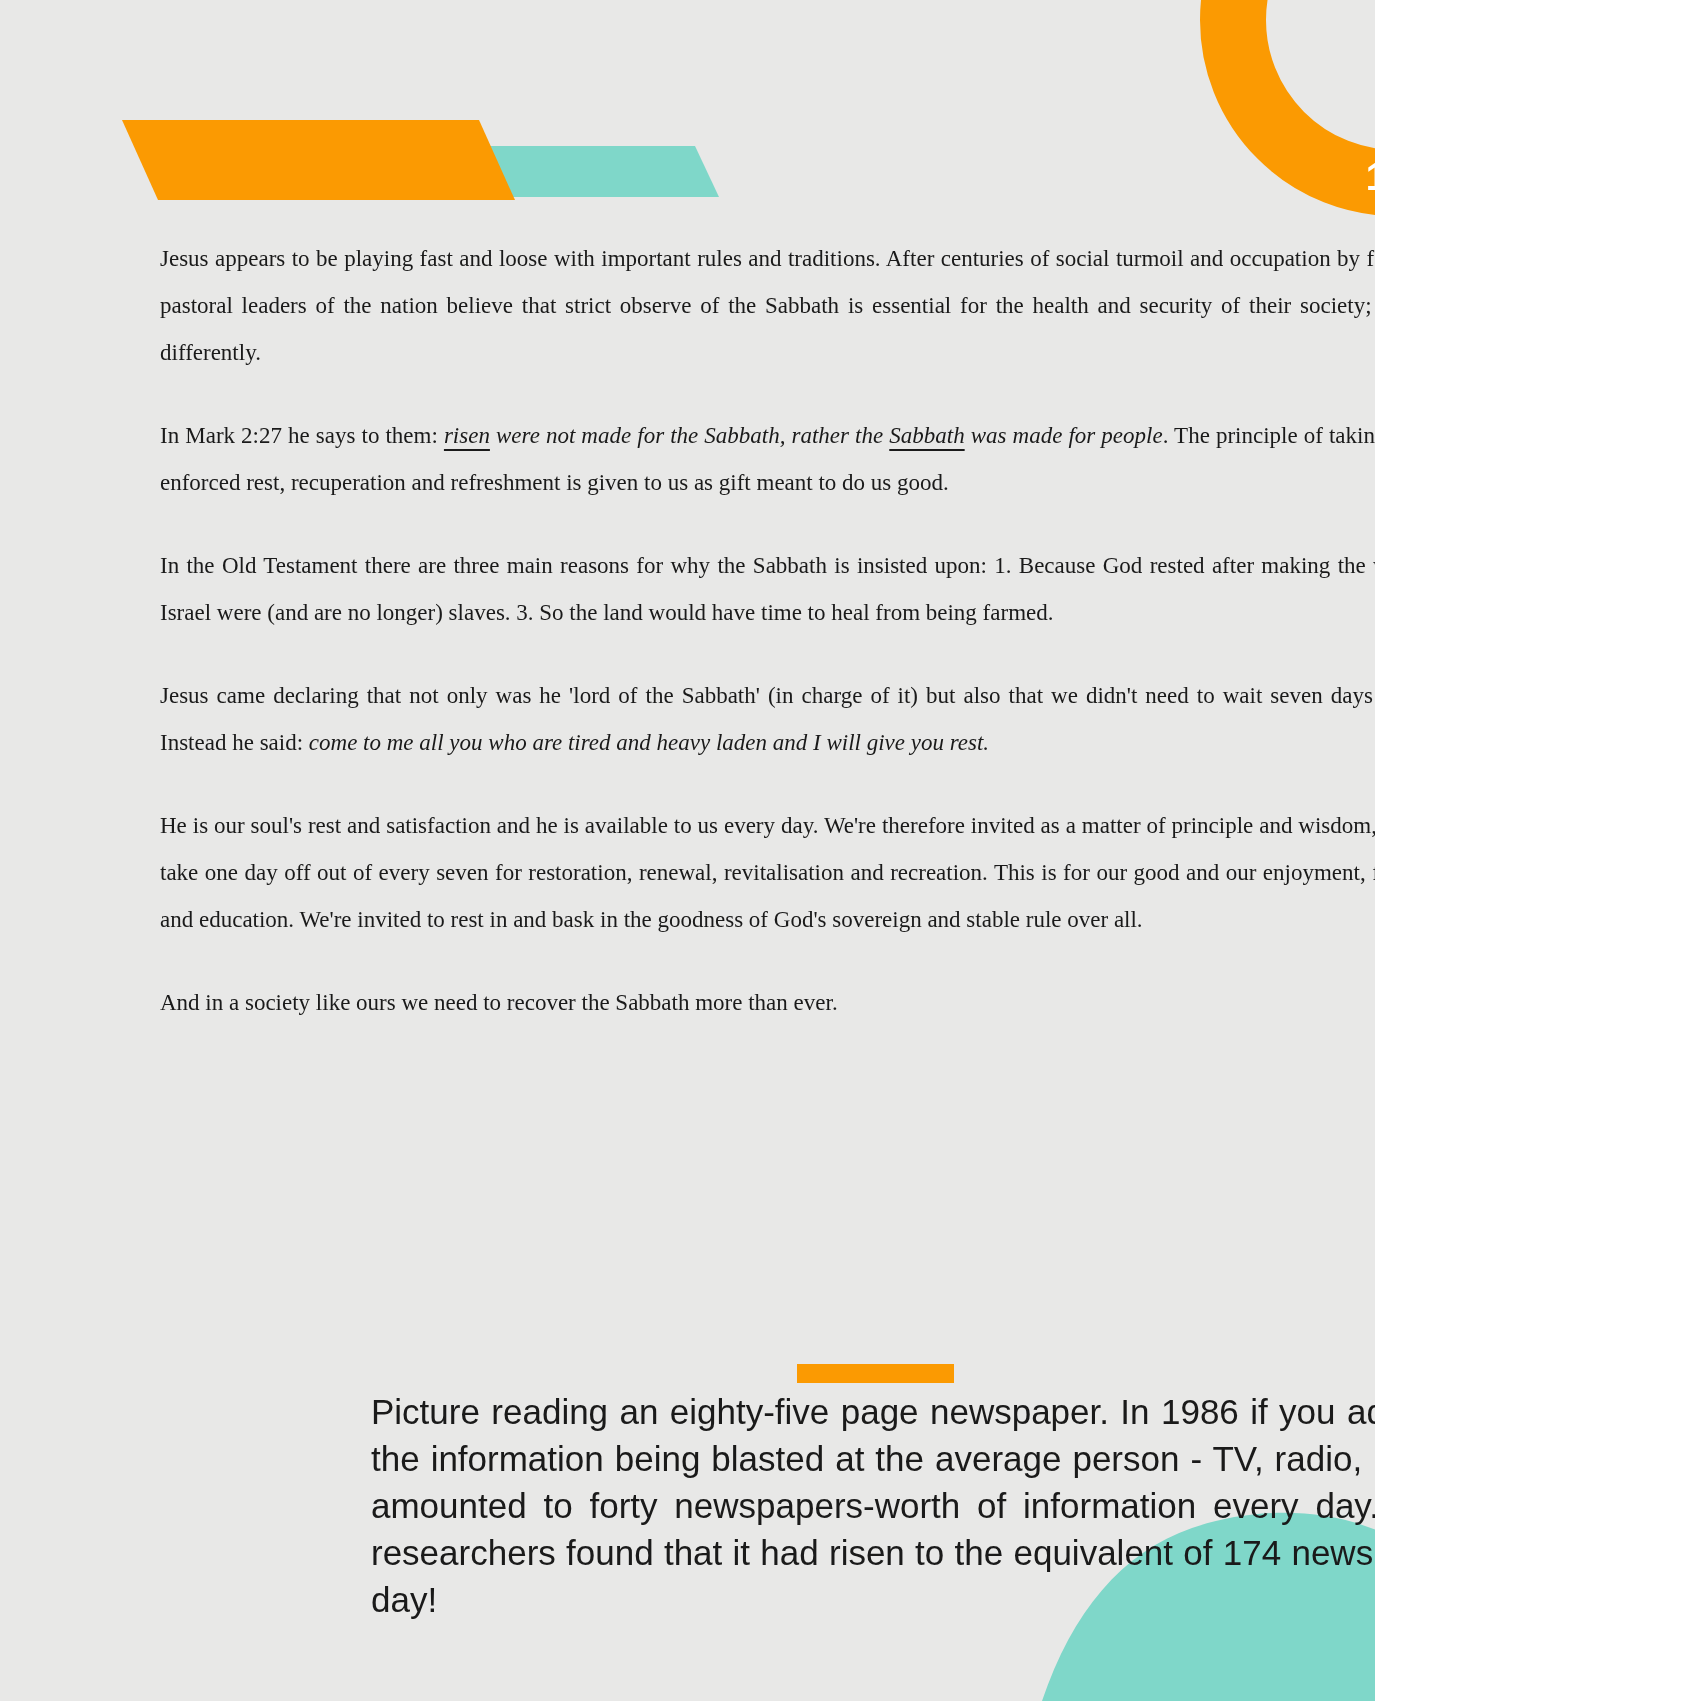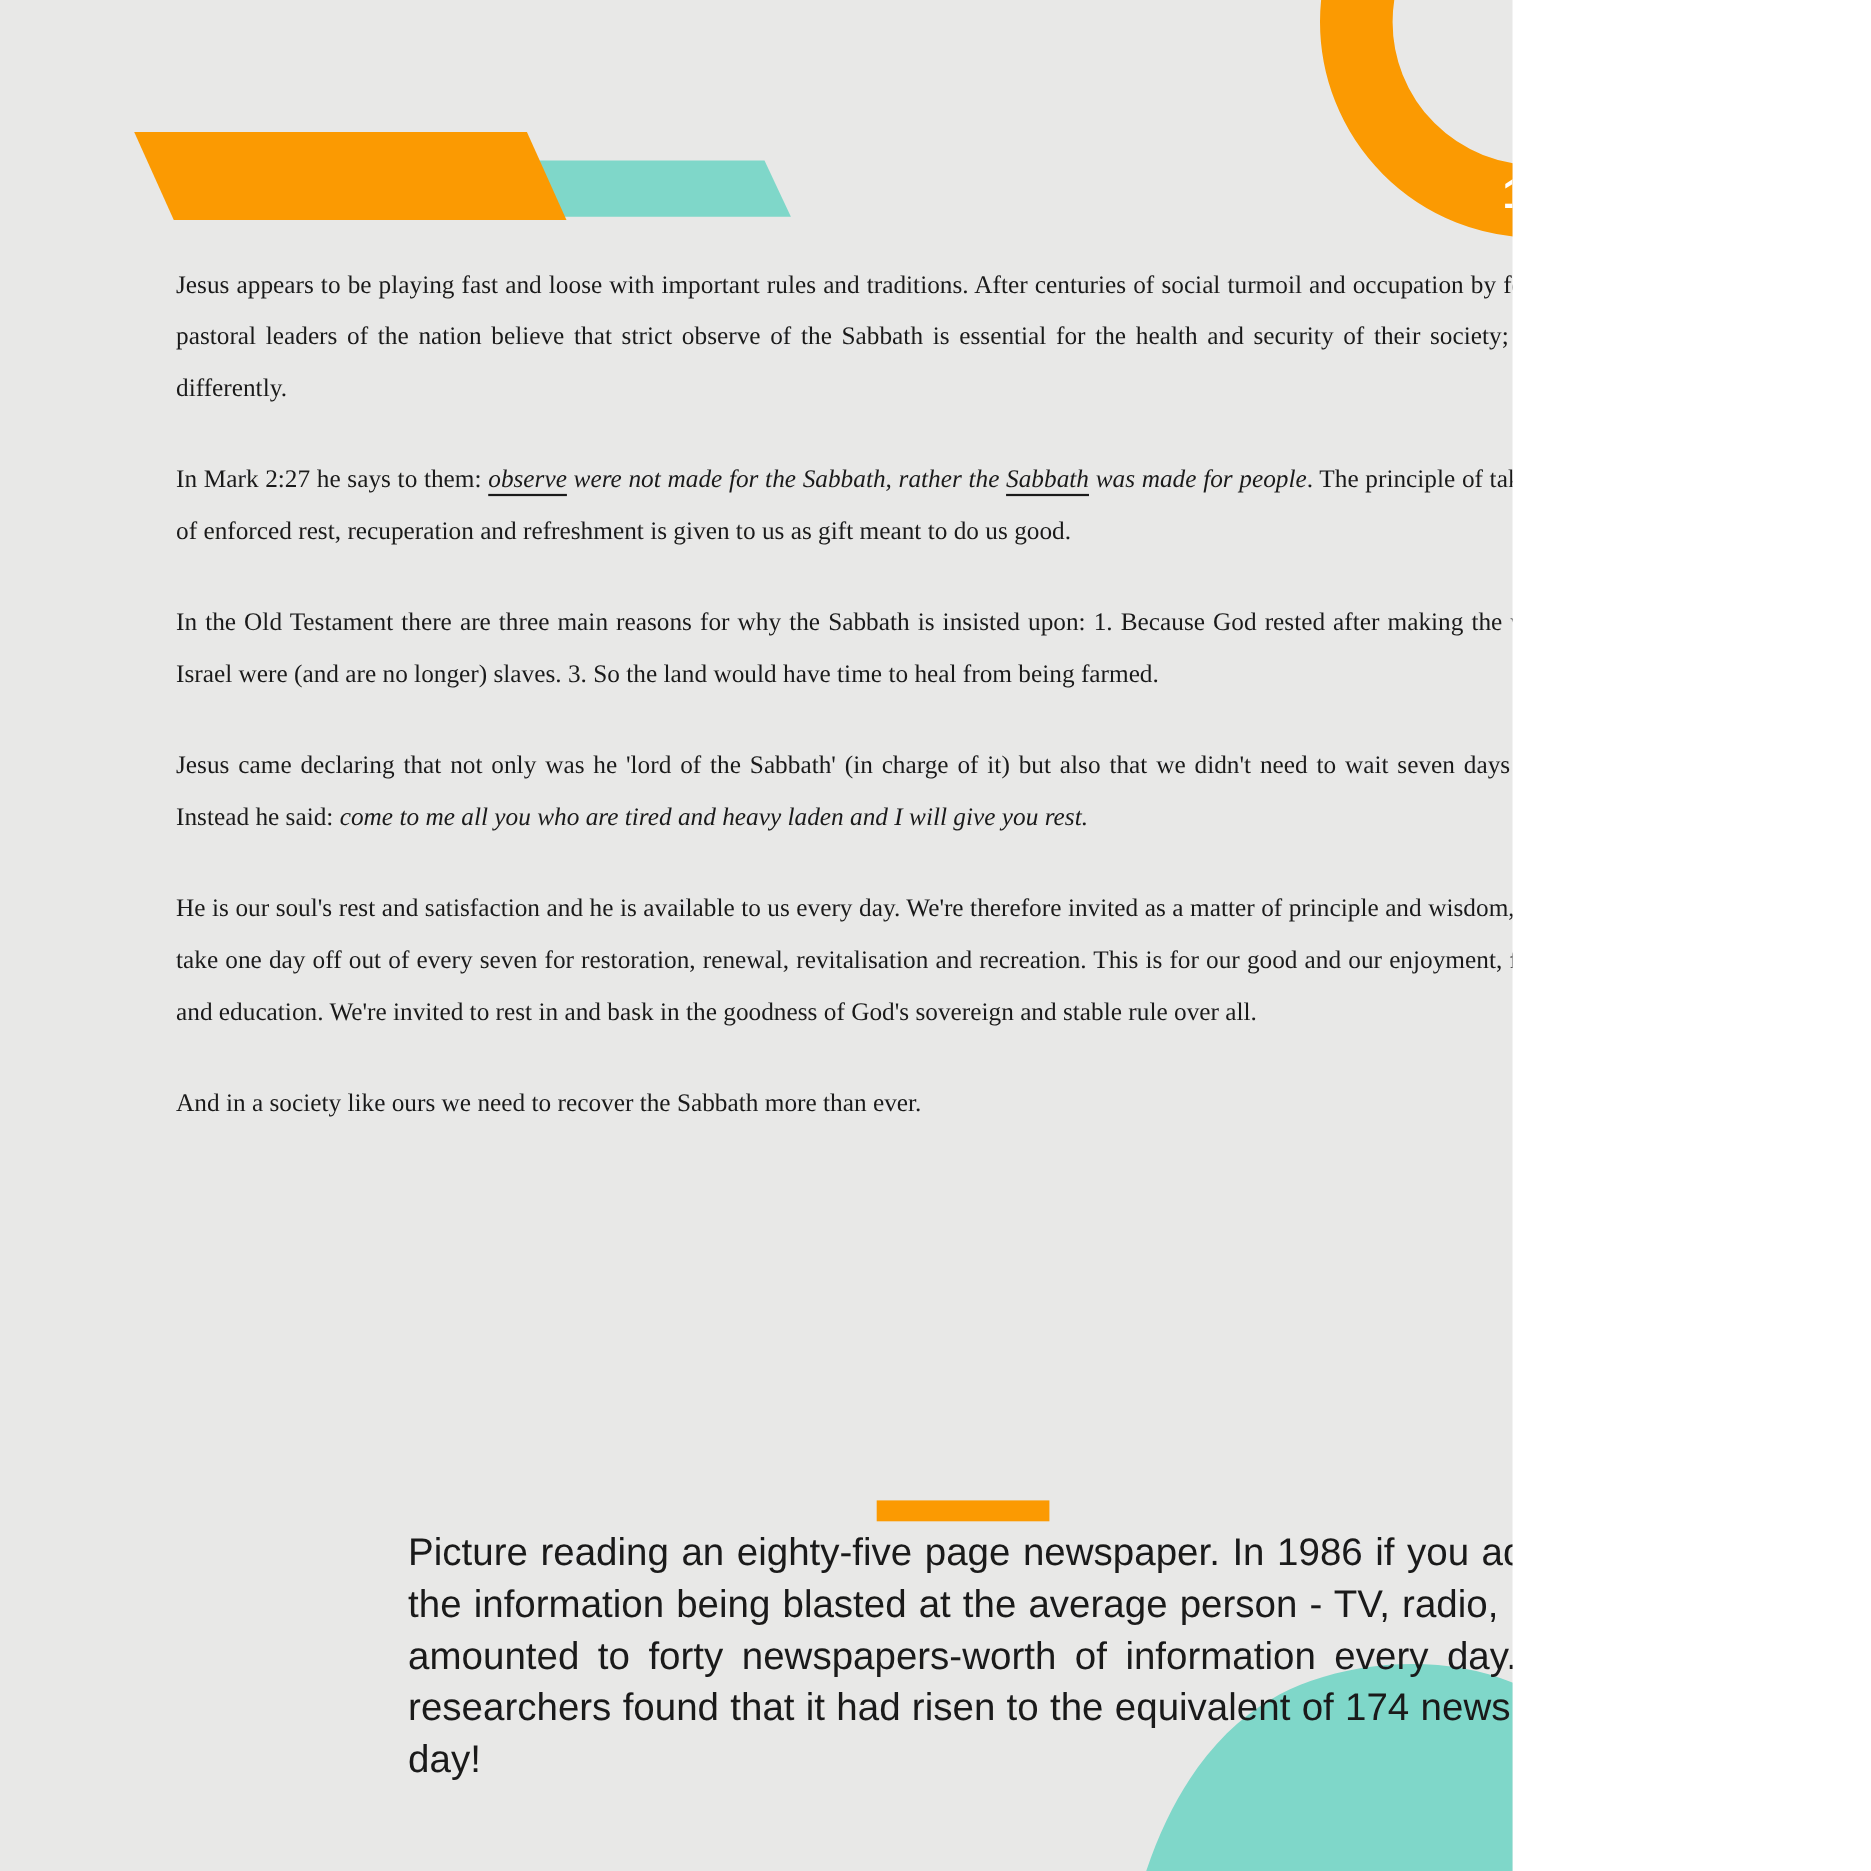--- a/index.html
+++ b/index.html
@@ -45,21 +45,21 @@
     <polygon points="488,146 695,146 719,197 511,197" fill="#7fd7c9"></polygon>
     <polygon points="122,120 479,120 515,200 158,200" fill="#fb9a02"></polygon>
     <circle cx="1396" cy="20" r="163" fill="none" stroke-width="66" stroke="#fb9a02"></circle>
     <path d="M 1042 1701 C 1072 1612, 1122 1552, 1192 1528 C 1262 1504, 1352 1506, 1416 1552 C 1472 1592, 1506 1644, 1515 1701 Z" fill="#7fd7c9"></path>
   </svg>
 
   <div class="page-number">19</div>
 
   <div class="body-text" id="body-text">
       <p class="para"><span>Jesus appears to be playing fast and loose with important rules and traditions. After centuries of social turmoil and occupation by foreign armies, the pastoral leaders of the nation believe that strict observe of the Sabbath is essential for the health and security of their society; Jesus sees things differently.</span></p>
-      <p class="para"><span>In Mark 2:27 he says to them: </span><span class="it un">observe</span><span class="it"> were not made for the Sabbath, rather the </span><span class="it un">Sabbath</span><span class="it"> was made for people</span><span>. The principle of taking a 24hr period of enforced rest, recuperation and refreshment is given to us as gift meant to do us good.</span></p>
+      <p class="para"><span>In Mark 2:27 he says to them: </span><span class="it un">risen</span><span class="it"> were not made for the Sabbath, rather the </span><span class="it un">Sabbath</span><span class="it"> was made for people</span><span>. The principle of taking a 24hr period of enforced rest, recuperation and refreshment is given to us as gift meant to do us good.</span></p>
       <p class="para"><span>In the Old Testament there are three main reasons for why the Sabbath is insisted upon: 1. Because God rested after making the world. 2. Because Israel were (and are no longer) slaves. 3. So the land would have time to heal from being farmed.</span></p>
       <p class="para"><span>Jesus came declaring that not only was he 'lord of the Sabbath' (in charge of it) but also that we didn't need to wait seven days for it each week. Instead he said: </span><span class="it">come to me all you who are tired and heavy laden and I will give you rest.</span></p>
       <p class="para"><span>He is our soul's rest and satisfaction and he is available to us every day. We're therefore invited as a matter of principle and wisdom, not obligation, to take one day off out of every seven for restoration, renewal, revitalisation and recreation. This is for our good and our enjoyment, for our instruction and education. We're invited to rest in and bask in the goodness of God's sovereign and stable rule over all.</span></p>
       <p class="para"><span>And in a society like ours we need to recover the Sabbath more than ever.</span></p>
     </div>
 
   <div class="divider-bar" style="background: rgb(251, 154, 2);"></div>
 
 
   <div class="bombardment-text" id="bombardment-text">

